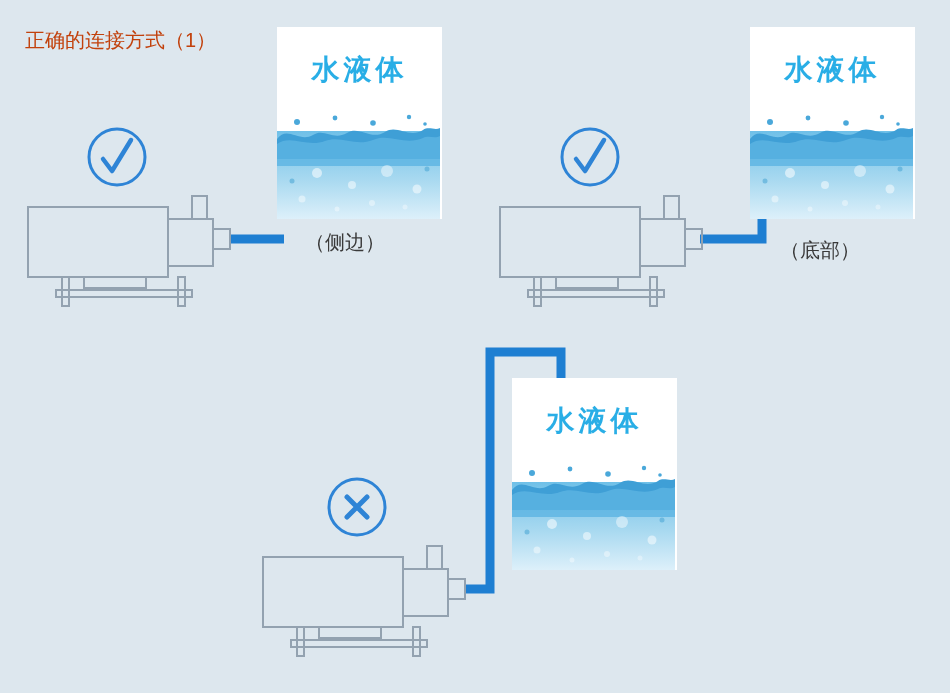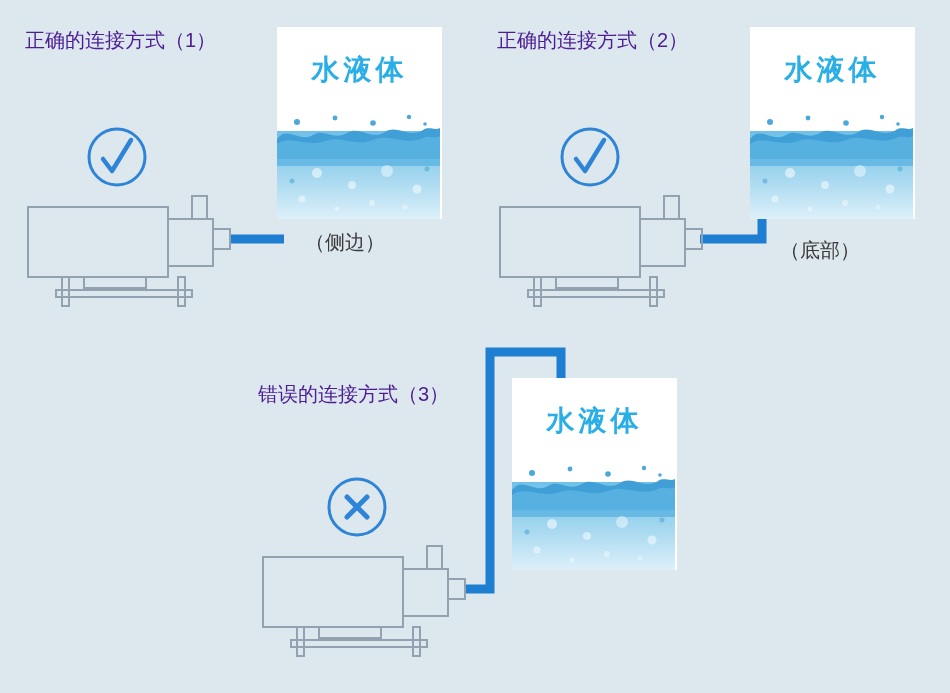--- a/index.html
+++ b/index.html
@@ -3,21 +3,21 @@
 <meta charset="utf-8">
 <style>
   * { box-sizing: border-box; }
   html, body { margin: 0; padding: 0; background: #dde7ee; }
   .canvas {
     position: relative; width: 950px; height: 693px;
     background: #dde7ee; overflow: hidden;
     font-family: "Liberation Sans", "DejaVu Sans", sans-serif;
   }
   .layer { position: absolute; left: 0; top: 0; width: 950px; height: 693px; }
-  .title { position: absolute; font-size: 20px; color: #4c1d95; white-space: nowrap; }
+  .title { position: absolute; font-size: 20px; color: #c2410c; white-space: nowrap; }
   .pos-label { position: absolute; font-size: 20px; color: #3a3a3a; white-space: nowrap; }
   .box { position: absolute; width: 165px; height: 192px; background: #ffffff; }
   .water-label {
     position: absolute; top: 24px; left: 0; width: 100%; text-align: center;
     font-size: 28px; font-weight: bold; color: #29aee6; letter-spacing: 4px;
   }
   .water { position: absolute; left: 0; bottom: 0; display: block; }
   .mark { position: absolute; width: 62px; height: 62px; }
   svg.abs { position: absolute; display: block; }
 </style>
@@ -88,21 +88,20 @@
     </div>
 
     <svg class="abs" style="left:18px; top:190px;" width="215" height="120" viewBox="0 0 215 120">
       <use href="#pumpShape" fill="none" stroke="#93a2b0" stroke-width="2"></use>
     </svg>
 
     <div class="pos-label" style="left:305px; top:229px;text-align:center;">（侧边）</div>
   </section>
 
   <section class="layer">
-    <div class="title" style="left:497px; top:27px;">正确的连接方式（2）</div>
 
     <div class="mark" style="left:559px; top:126px;">
       <svg viewBox="0 0 62 62" width="62" height="62">
         <circle cx="31" cy="31" r="28" fill="none" stroke="#2e84d6" stroke-width="3"></circle>
         <path d="M17,33 L26,45 L45,14" fill="none" stroke="#2e84d6" stroke-width="4.5" stroke-linecap="round" stroke-linejoin="round"></path>
       </svg>
     </div>
 
     <svg class="abs" style="left:700px; top:208px;" width="70" height="40" viewBox="0 0 70 40">
       <polyline points="0,31 62,31 62,2" fill="none" stroke="#1e7fd2" stroke-width="9"></polyline>
@@ -116,21 +115,20 @@
     </div>
 
     <svg class="abs" style="left:490px; top:190px;" width="215" height="120" viewBox="0 0 215 120">
       <use href="#pumpShape" fill="none" stroke="#93a2b0" stroke-width="2"></use>
     </svg>
 
     <div class="pos-label" style="left:780px; top:237px;">（底部）</div>
   </section>
 
   <section class="layer">
-    <div class="title" style="left:258px; top:381px;">错误的连接方式（3）</div>
 
     <div class="mark" style="left:326px; top:476px;">
       <svg viewBox="0 0 62 62" width="62" height="62">
         <circle cx="31" cy="31" r="28" fill="none" stroke="#2e84d6" stroke-width="3"></circle>
         <path d="M21,21 L41,41 M41,21 L21,41" fill="none" stroke="#2e84d6" stroke-width="5" stroke-linecap="round"></path>
       </svg>
     </div>
 
     <svg class="abs" style="left:465px; top:345px;" width="105" height="255" viewBox="0 0 105 255">
       <polyline points="0,244 25,244 25,7 96,7 96,40" fill="none" stroke="#1e7fd2" stroke-width="9"></polyline>

